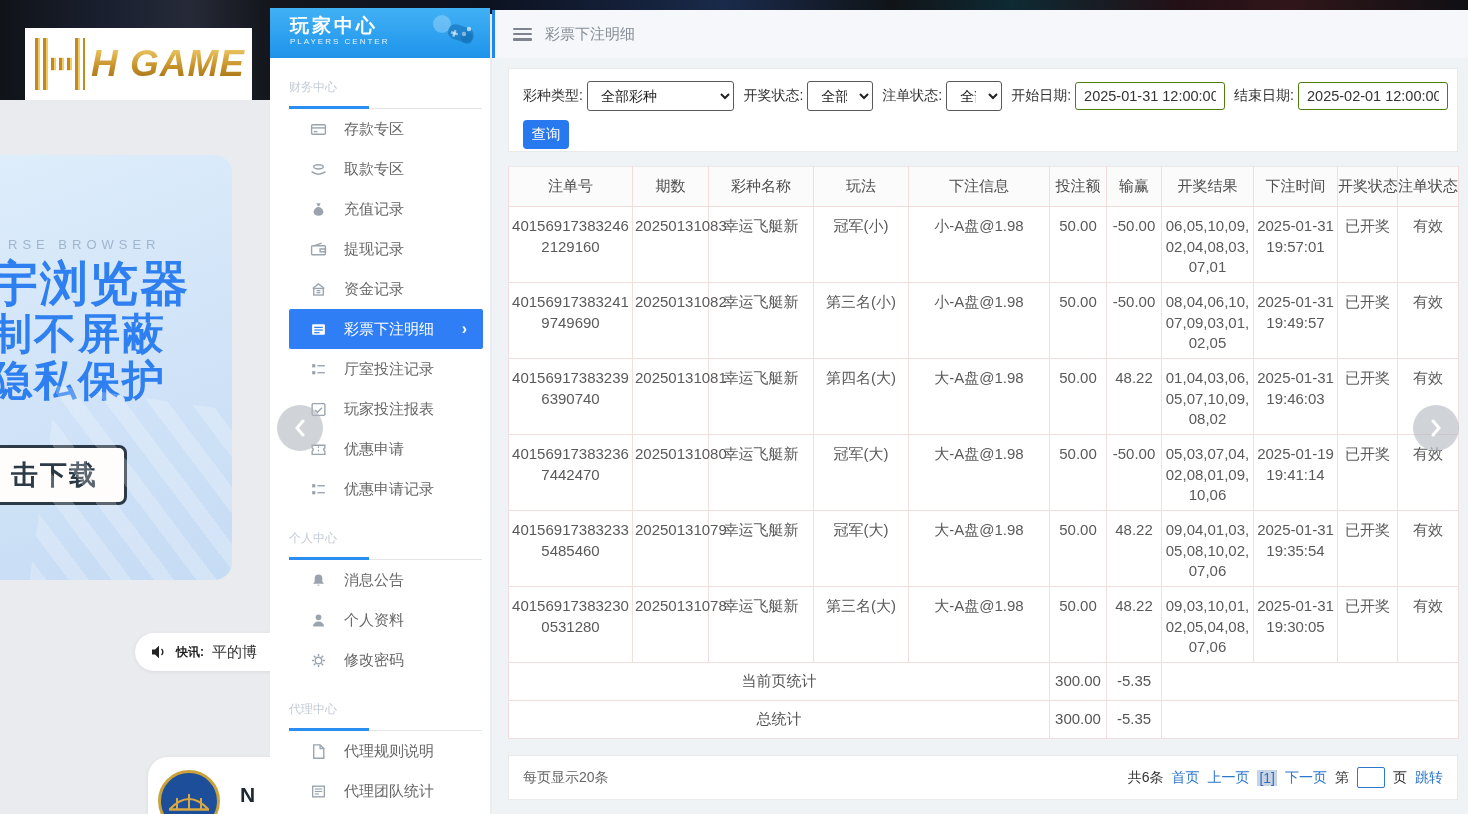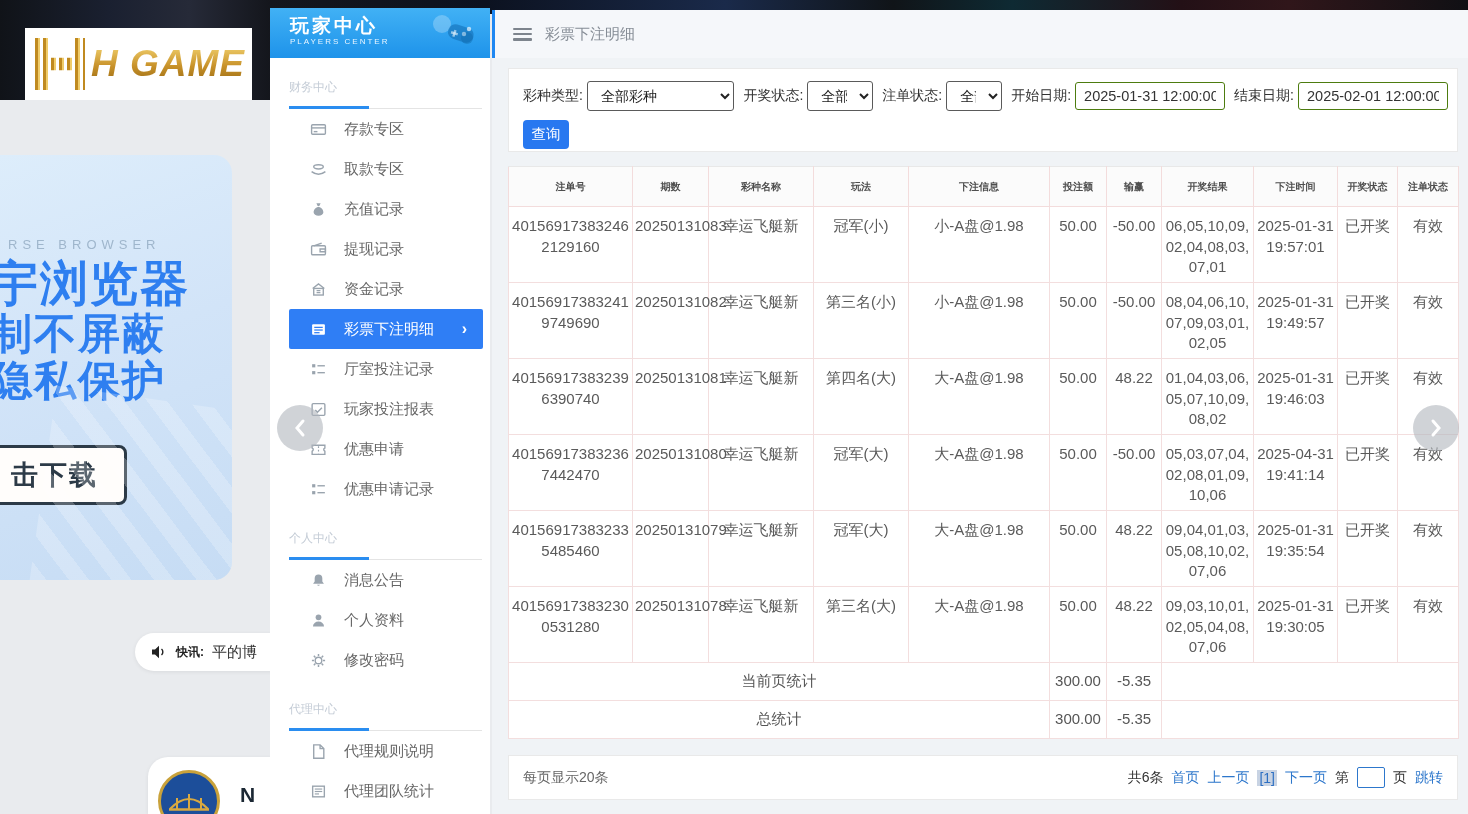--- a/index.html
+++ b/index.html
@@ -89,21 +89,21 @@
   .f-select { height:30px; border:1px solid #5a5a5a; border-radius:3px; font-size:14px; color:#222;
     background:#fff; padding:2px 9px; margin-right:9px;
     font-family:"Liberation Sans","DejaVu Sans",sans-serif; }
   .f-date { height:28px; border:1px solid #4d7c0f; border-radius:3px; font-size:14.5px; color:#333;
     padding:2px 8px; margin-right:9px; font-family:Liberation Sans, sans-serif; }
   #search-btn { margin-top:9px; width:46px; height:29px; background:#2878f0; border:none; border-radius:4px;
     color:#ffffff; font-size:14.5px; cursor:pointer; font-family:"Liberation Sans","DejaVu Sans",sans-serif; }
 
   #bet-table { position:absolute; left:16px; top:156px; width:950px; border-collapse:collapse;
     table-layout:fixed; background:#fff; border:1px solid #e8e8e8; }
-  #bet-table th { height:40px; font-size:10px; font-weight:bold; color:#4e4e4e; background:#fbfbfb;
+  #bet-table th { height:40px; font-size:15px; font-weight:normal; color:#4e4e4e; background:#fbfbfb;
     border:1px solid #f3dcdc; border-top:1px solid #e8e8e8; overflow:hidden; white-space:nowrap; }
   #bet-table td { border:1px solid #f3dede; font-size:15px; color:#5a5a5a; text-align:center;
     vertical-align:top; padding:9px 2px 0 2px; line-height:1.38; }
   #bet-table tr.data-row td { height:76px; }
   #bet-table td.wrap-all { word-break:break-all; }
   #bet-table tr.summary-row td { height:38px; vertical-align:middle; padding:0 2px; color:#555; }
   #bet-table tr.summary-row td.empty-span { border-left:1px solid #f3dede; }
 
   #footer-card { position:absolute; left:16px; top:745px; width:950px; height:45px; background:#fff;
     border:1px solid #e9e9e9; display:flex; align-items:center; justify-content:space-between; padding:0 14px; }
@@ -440,21 +440,21 @@
         </tr>
         <tr class="data-row">
           <td class="wrap-all">401569173832367442470</td>
           <td>20250131080</td>
           <td>幸运飞艇新</td>
           <td>冠军(大)</td>
           <td>大-A盘@1.98</td>
           <td>50.00</td>
           <td>-50.00</td>
           <td class="wrap-all">05,03,07,04,02,08,01,09,10,06</td>
-          <td>2025-04-31 19:41:14</td>
+          <td>2025-01-19 19:41:14</td>
           <td>已开奖</td>
           <td>有效</td>
         </tr>
         <tr class="data-row">
           <td class="wrap-all">401569173832335485460</td>
           <td>20250131079</td>
           <td>幸运飞艇新</td>
           <td>冠军(大)</td>
           <td>大-A盘@1.98</td>
           <td>50.00</td>

